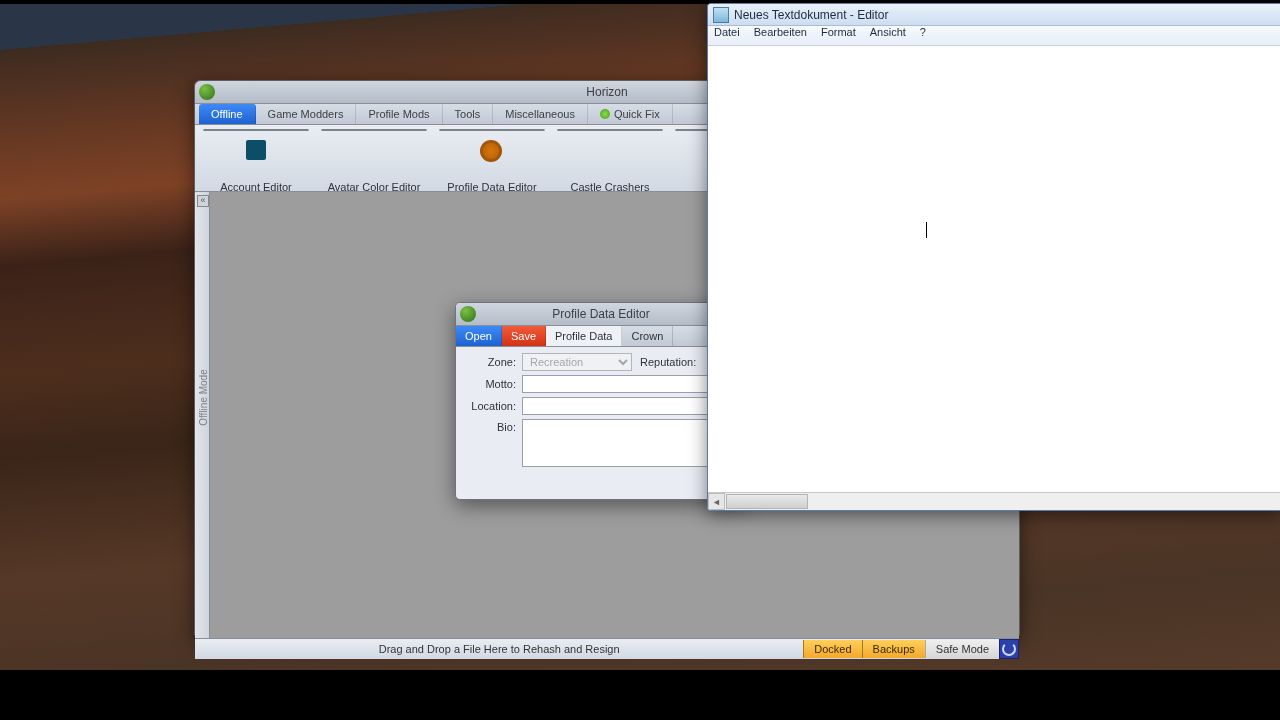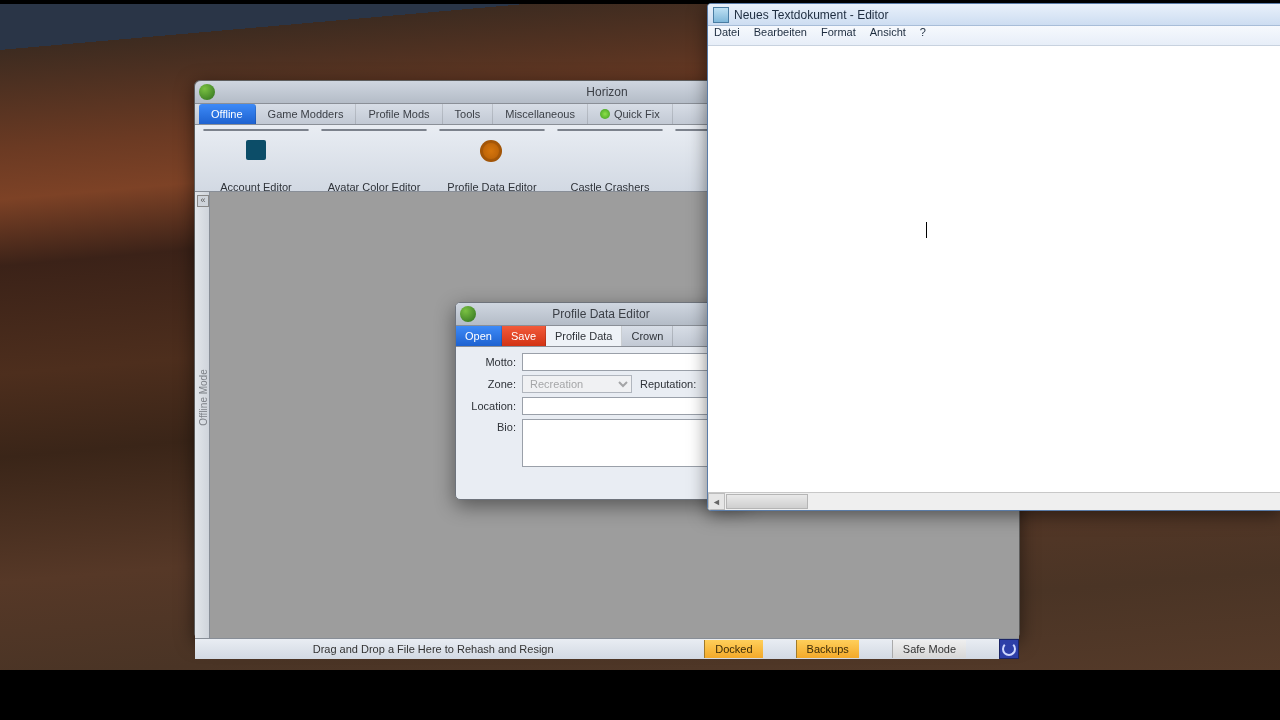--- a/index.html
+++ b/index.html
@@ -44,21 +44,21 @@
   .thumb-profile::after{content:"";position:absolute;left:40px;top:10px;width:22px;height:22px;border-radius:50%;background:radial-gradient(#d6760c,#a95505);box-shadow:0 0 0 3px rgba(0,0,0,.12) inset;}
   .thumb-castle{background:linear-gradient(135deg,#53b24a,#2e7d27);position:relative;overflow:hidden;}
   .thumb-castle::before{content:"";position:absolute;left:8px;top:6px;width:86px;height:28px;background:repeating-linear-gradient(90deg,#1b3e16 0 8px,#000 8px 14px);opacity:.45;}
   .thumb-partial{background:linear-gradient(135deg,#f7e7b0,#d8b86a);}
   .ribbon-label{font-size:11px;color:#2e3238;margin-top:2px;white-space:nowrap;}
   .hz-body{position:relative;background:#9d9d9d;height:446px;display:flex;}
   .hz-sidebar{width:14px;background:linear-gradient(to right,#e2e6eb,#cfd4db);border-right:1px solid #888e97;position:relative;}
   .hz-sidebar .collapse{position:absolute;top:3px;left:2px;width:10px;height:10px;background:#cfd4db;border:1px solid #888;font-size:9px;line-height:9px;text-align:center;color:#555;}
   .hz-sidebar .vlabel{position:absolute;left:-22px;top:200px;transform:rotate(-90deg);transform-origin:center;font-size:10px;color:#7d8187;white-space:nowrap;width:60px;text-align:center;}
   .hz-canvas{flex:1;position:relative;}
-  .hz-footer{height:20px;background:linear-gradient(#e9edf3,#d2d9e3);border-top:1px solid #888e97;display:flex;align-items:center;position:relative;gap:33px;}
+  .hz-footer{height:20px;background:linear-gradient(#e9edf3,#d2d9e3);border-top:1px solid #888e97;display:flex;align-items:center;position:relative;}
   .hz-footer .hint{flex:1;text-align:center;color:#333;font-size:11px;}
   .hz-footer .fbtn{height:18px;padding:0 10px;display:flex;align-items:center;font-size:11px;border-left:1px solid #a07a2a;background:linear-gradient(#ffcf5a,#f3a92a);color:#3a2a07;}
   .hz-footer .fbtn.safe{background:linear-gradient(#efefef,#d7d7d7);color:#333;border-left:1px solid #aaa;}
   .hz-footer .ficon{width:18px;height:18px;background:#2d3fa8;border:1px solid #1a2466;margin-left:0;display:flex;align-items:center;justify-content:center;}
   .hz-footer .ficon::after{content:"";width:10px;height:10px;border-radius:50%;border:2px solid #cfd8ff;border-top-color:transparent;}
 
   
   .pde{
     position:absolute;left:455px;top:302px;width:290px;height:196px;
     background:#e9edf3;border:1px solid #6e737b;border-radius:5px;
@@ -169,29 +169,29 @@
     <span>Profile Data Editor</span>
   </div>
   <div class="pde-tabs">
     <div class="pde-tab open">Open</div>
     <div class="pde-tab save">Save</div>
     <div class="pde-tab pd">Profile Data</div>
     <div class="pde-tab crown">Crown</div>
   </div>
   <div class="pde-form">
     <div class="pde-row">
-      <label>Motto:</label>
-      <input type="text" value="" style="">
-    </div>
-    <div class="pde-row">
       <label>Zone:</label>
       <select class="zone-sel" disabled="">
         <option>Recreation</option>
       </select>
       <span class="rep-lab">Reputation:</span>
+    </div>
+    <div class="pde-row">
+      <label>Motto:</label>
+      <input type="text" value="" style="">
     </div>
     <div class="pde-row">
       <label>Location:</label>
       <input type="text" value="" style="">
     </div>
     <div class="pde-row bio">
       <label>Bio:</label>
       <textarea style=""></textarea>
     </div>
   </div>

